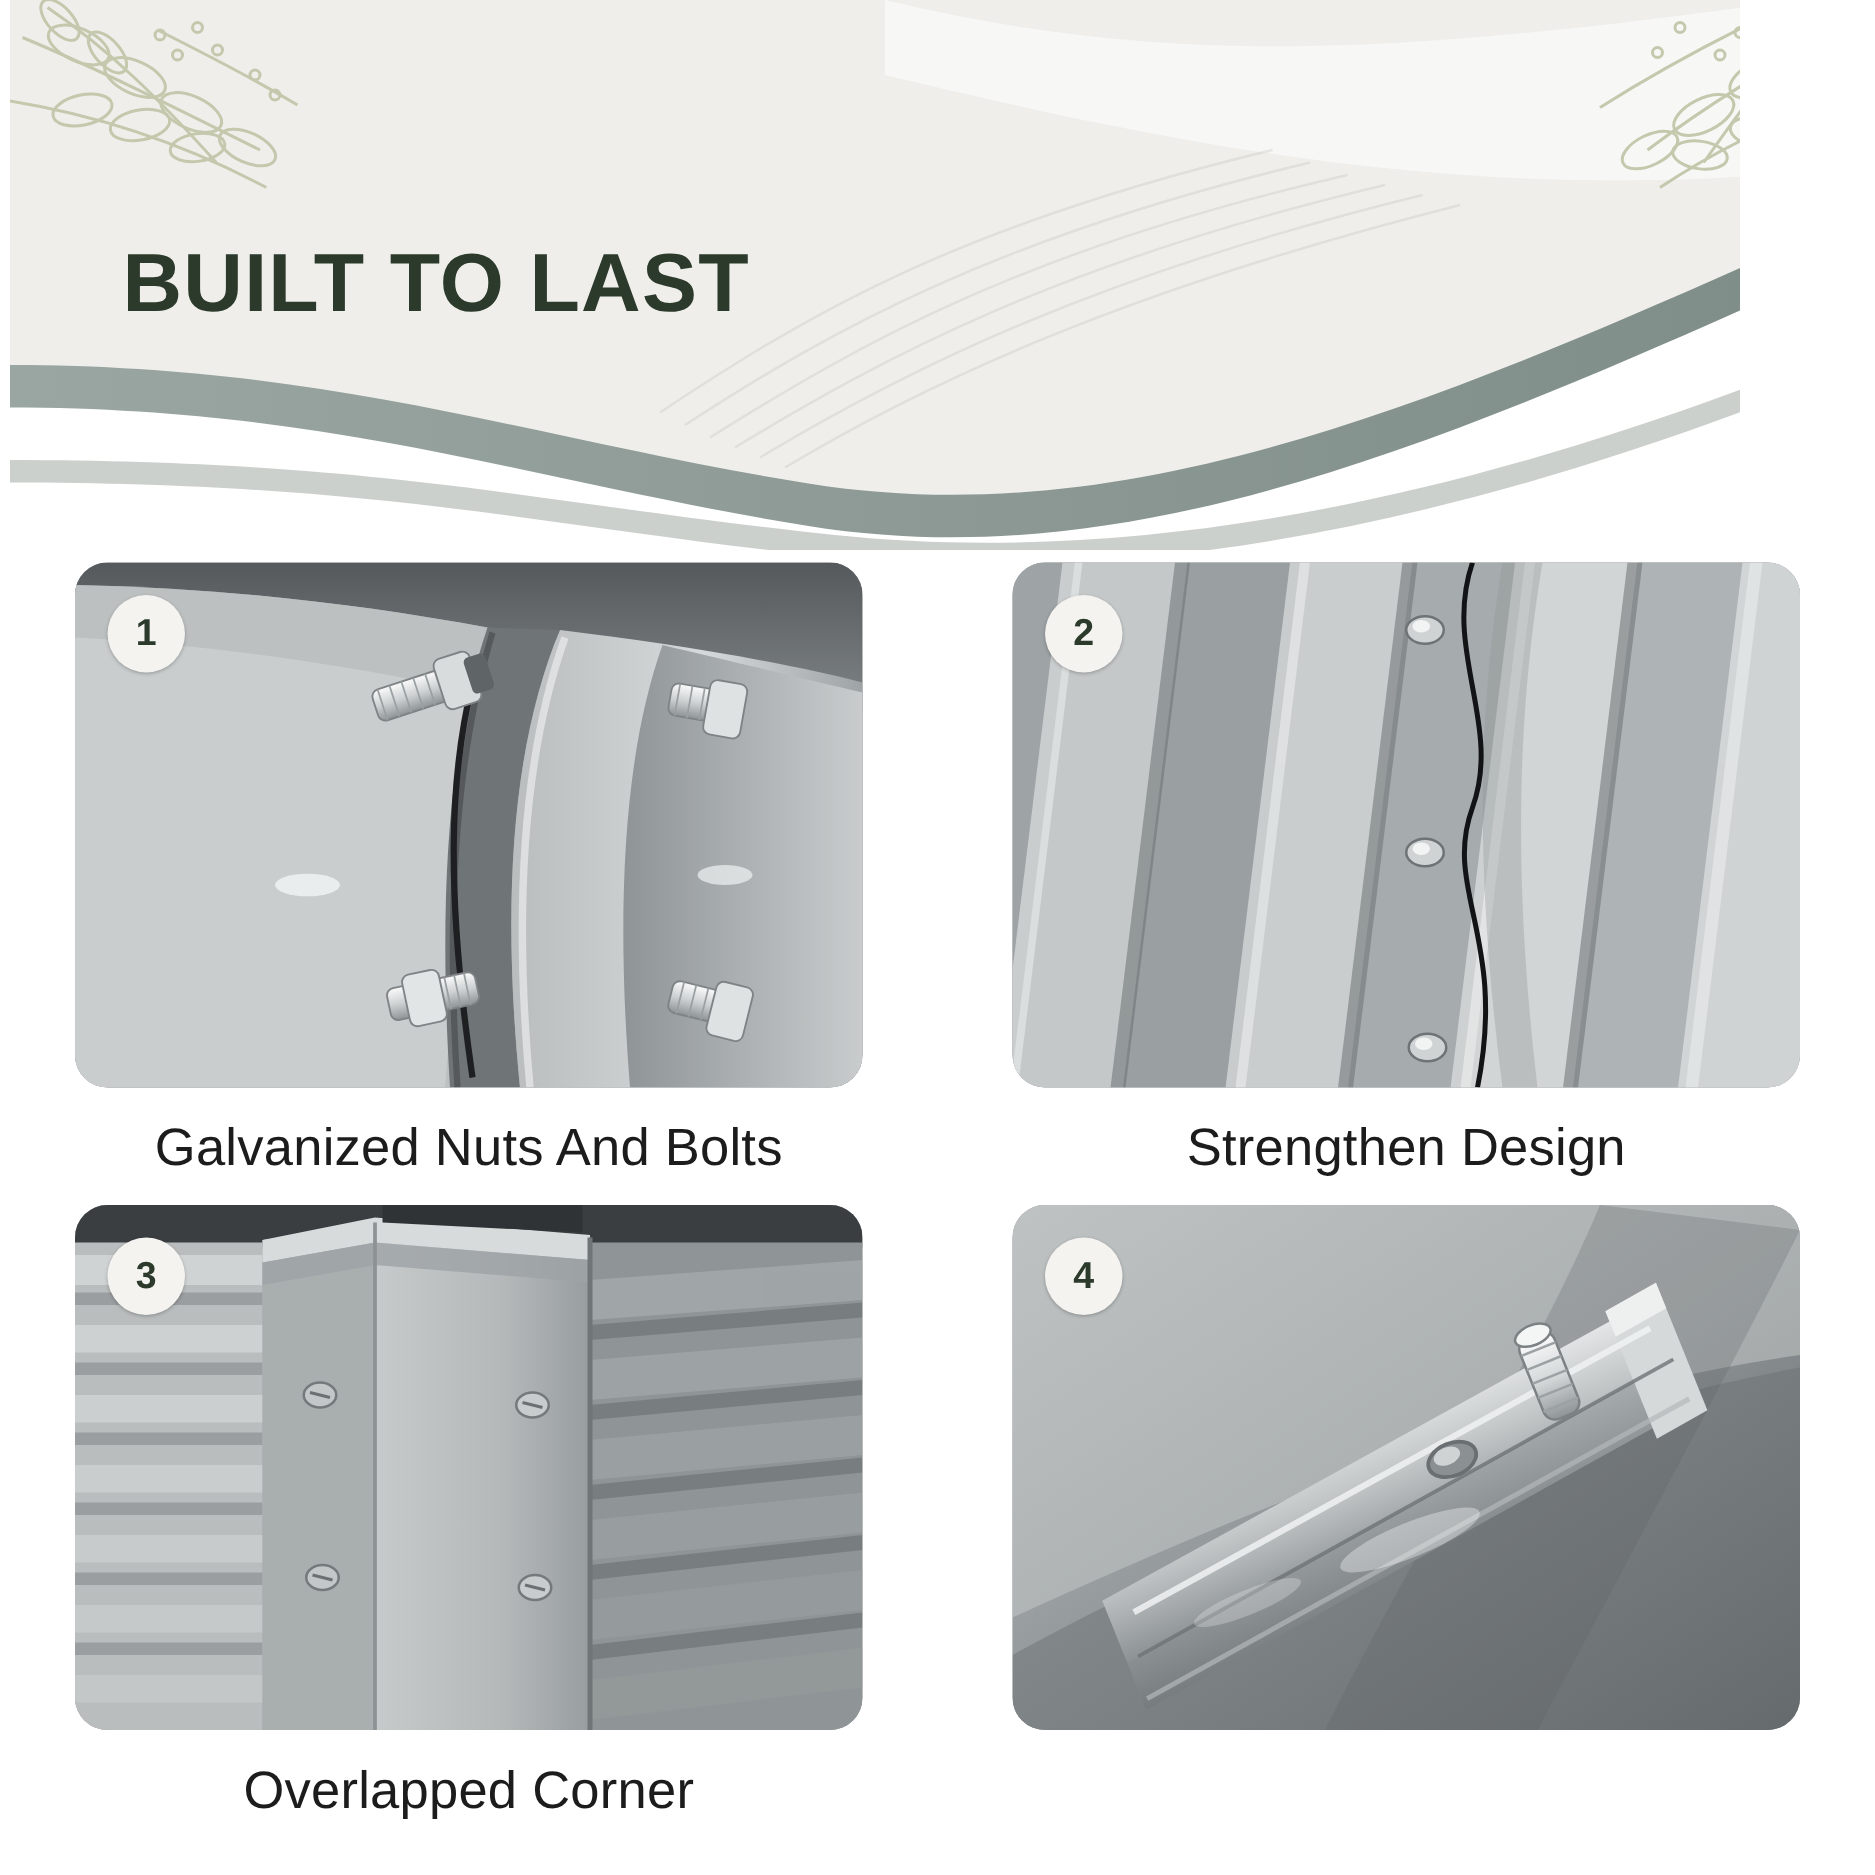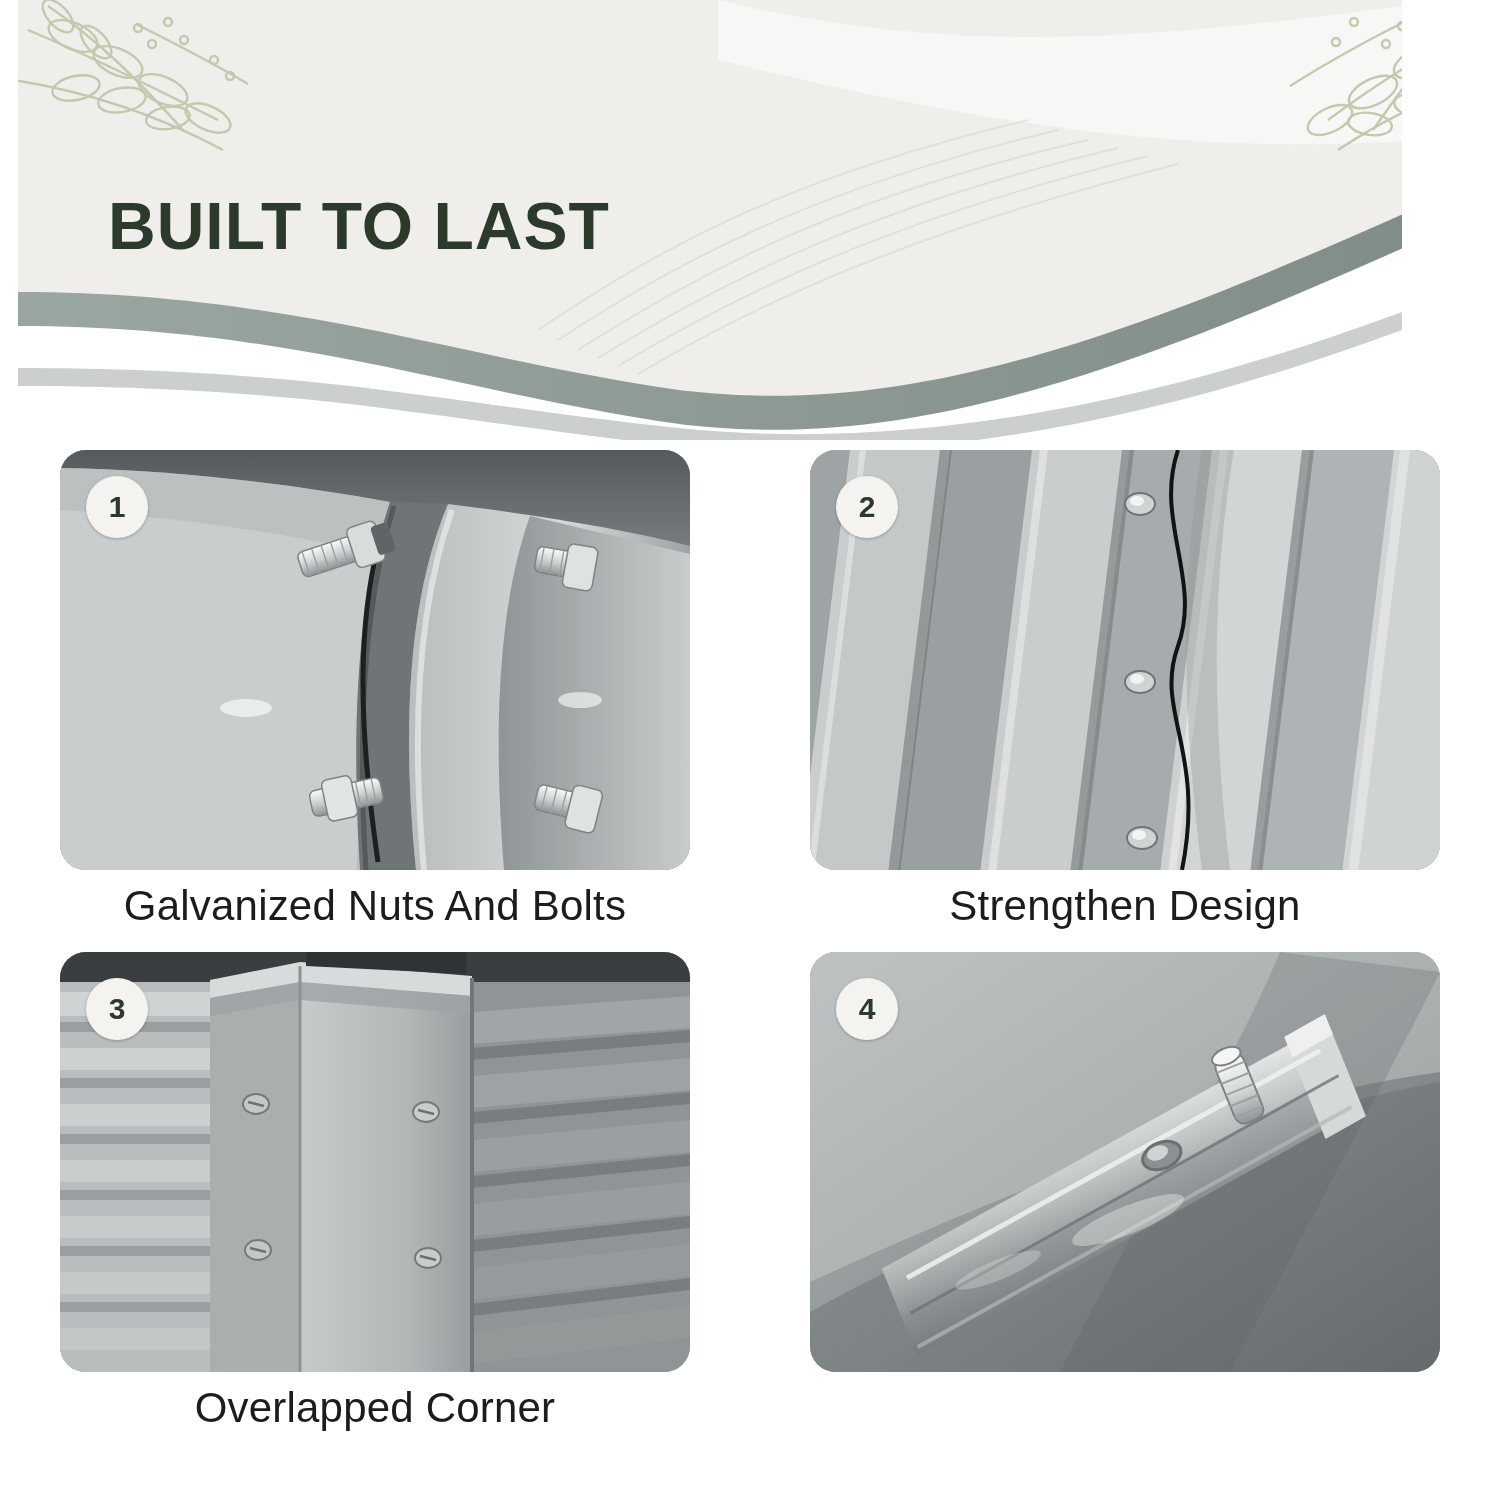--- a/index.html
+++ b/index.html
@@ -11,21 +11,21 @@
     height: 1500px;
     background: #ffffff;
     font-family: "Liberation Sans", sans-serif;
     overflow: hidden;
     position: relative;
   }
 
   
   .header {
     position: absolute;
-    left: 18px; top: 0;
+    left: 8px; top: 0;
     width: 1384px;
     height: 440px;
     overflow: hidden;
     background: #efeeea;
   }
   .header-svg {
     position: absolute;
     left: 0; top: 0;
   }
   .header-title {
@@ -75,21 +75,21 @@
     color: #2b3a2b;
     font-size: 30px;
     font-weight: bold;
     display: flex;
     align-items: center;
     justify-content: center;
     z-index: 5;
     box-shadow: 0 1px 3px rgba(0,0,0,.25);
   }
   .caption {
-    margin-top: 12px;
+    margin-top: 24px;
     font-size: 42px;
     color: #1c1c1c;
     font-family: "Liberation Sans", sans-serif;
     text-align: center;
     letter-spacing: 0.2px;
   }
   .photo svg { position:absolute; left:0; top:0; }
 </style>
 </head>
 <body>

